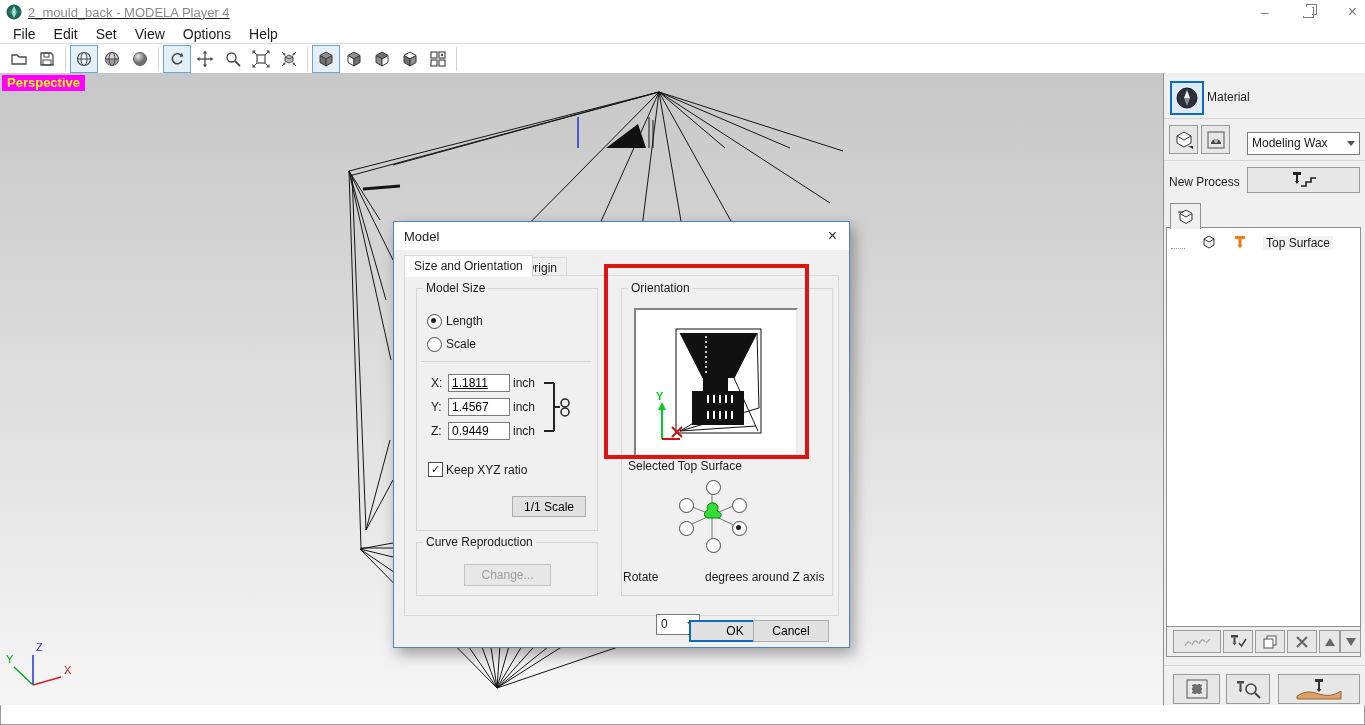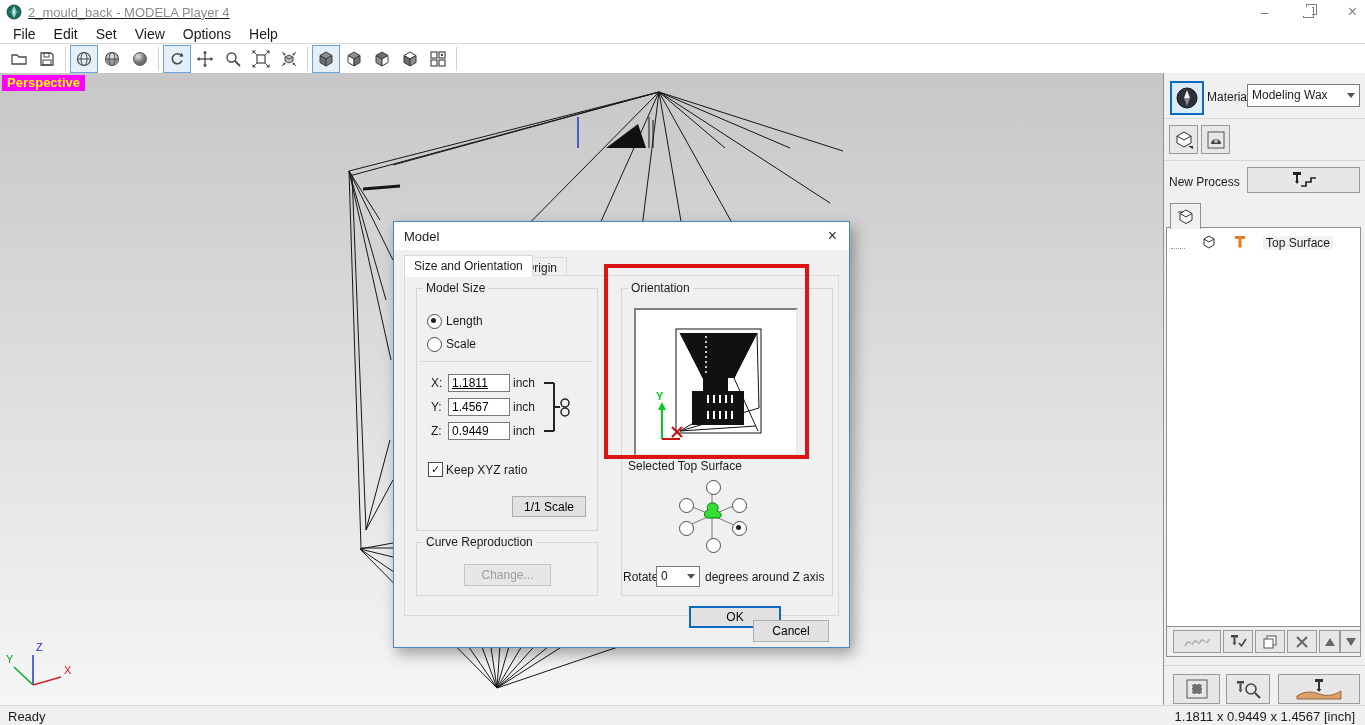--- a/index.html
+++ b/index.html
@@ -46,21 +46,21 @@
   .radio{position:absolute;width:13px;height:13px;border:1px solid #4b4b4b;border-radius:50%;background:#fff;z-index:4;}
   .radio.on:after{content:"";position:absolute;left:3px;top:3px;width:5px;height:5px;border-radius:50%;background:#222;}
   .chk{position:absolute;width:13px;height:13px;border:1px solid #4b4b4b;background:#fff;z-index:4;font-size:11px;line-height:12px;text-align:center;color:#111;}
   .lbl{position:absolute;font-size:12px;z-index:4;white-space:nowrap;}
   .tbx{position:absolute;width:54px;height:16px;border:1px solid #7a7a7a;background:#fff;font-family:"Liberation Sans",sans-serif;font-size:12px;padding:0 3px;z-index:4;}
   .btn{position:absolute;background:#e1e1e1;border:1px solid #adadad;font-size:12px;text-align:center;z-index:4;}
   .btn.default{border:2px solid #0b6bc2;}
   .btn.disabled{color:#9d9d9d;border-color:#c3c3c3;background:#e7e7e7;}
   .preview{position:absolute;left:240px;top:86px;width:160px;height:144px;background:#fff;border-top:2px solid #828282;border-left:2px solid #828282;border-right:2px solid #e9e9e9;border-bottom:2px solid #e9e9e9;z-index:3;}
   .redrect{position:absolute;left:210px;top:42px;width:197px;height:187px;border:4px solid #dd1414;z-index:6;}
-  .ddl{position:absolute;background:#fff;border:1px solid #7a7a7a;z-index:4;font-size:12px;}
+  .ddl{position:absolute;background:#fff;border:1px solid #7a7a7a;z-index:4;font-size:12px;margin-top:48px;}
   .ddl .val{position:absolute;left:4px;top:2px;}
   .ddl .chev{position:absolute;right:4px;top:7px;width:0;height:0;border-left:4px solid transparent;border-right:4px solid transparent;border-top:5px solid #505050;}
 
   
   .rightpanel{left:1163px;top:73px;width:202px;height:632px;background:#f0f0f0;border-left:1px solid #919191;box-sizing:border-box;}
   .rp-sep{position:absolute;left:0;width:100%;height:1px;background:#d8d8d8;}
   .rpbtn{position:absolute;background:#e7e7e7;border:1px solid #9a9a9a;display:flex;align-items:center;justify-content:center;}
   .rp-list-wrap{position:absolute;left:2px;top:154px;width:193px;height:428px;border:1px solid #8f8f8f;background:#f0f0f0;}
   .rp-list{position:absolute;left:0px;top:0px;width:193px;height:398px;background:#fff;border-bottom:1px solid #8f8f8f;}
   .tree-row{position:absolute;left:4px;top:6px;display:flex;align-items:flex-end;gap:16px;}
@@ -349,21 +349,21 @@
       <span class="radio on" style="left:338px;top:299px"></span>
       <span class="radio" style="left:312px;top:316px"></span>
 
       <span class="lbl" style="left:229px;top:348px">Rotate</span>
       <div class="ddl" style="left:262px;top:344px;width:42px;height:19px">
         <span class="val">0</span>
         <span class="chev"></span>
       </div>
       <span class="lbl" style="left:311px;top:348px">degrees around Z axis</span>
 
-      <button class="btn default" style="left:295px;top:384px;width:92px;height:22px">OK</button>
+      <button class="btn default" style="left:295px;top:398px;width:92px;height:22px">OK</button>
       <button class="btn" style="left:359px;top:398px;width:76px;height:22px">Cancel</button>
     </div>
   </div>
 
   <div class="abs rightpanel">
     <div class="rpbtn" style="left:6px;top:8px;width:30px;height:30px;border:2px solid #0b6bc2;background:#dcebf8">
       <svg width="24" height="24">
         <circle cx="12" cy="12" r="10" fill="#2d2f39" stroke="#15161c"></circle>
         <polygon points="12,4 15,12 9,12" fill="#f0f0f0"></polygon>
         <polygon points="12,20 15,12 9,12" fill="#8a8d99"></polygon>
@@ -483,18 +483,14 @@
     <div class="rpbtn" style="left:114px;top:601px;width:80px;height:28px">
       <svg width="48" height="22">
         <rect x="20" y="1" width="8" height="3" fill="#333"></rect>
         <rect x="23" y="4" width="2" height="7" fill="#333"></rect>
         <polygon points="21.5,11 26.5,11 24,14" fill="#333"></polygon>
         <path d="M2 18 Q12 11 24 16 Q36 20 46 13 L46 21 L2 21 Z" fill="#dda06a" stroke="#9a6636"></path>
       </svg>
     </div>
   </div>
 
-  <div class="abs statusbar">
-    <span class="status-left">Ready</span>
-    <span class="status-right">1.1811 x 0.9449 x 1.4567 [inch]</span>
-  </div>
 
 </div>
 
 </body></html>

